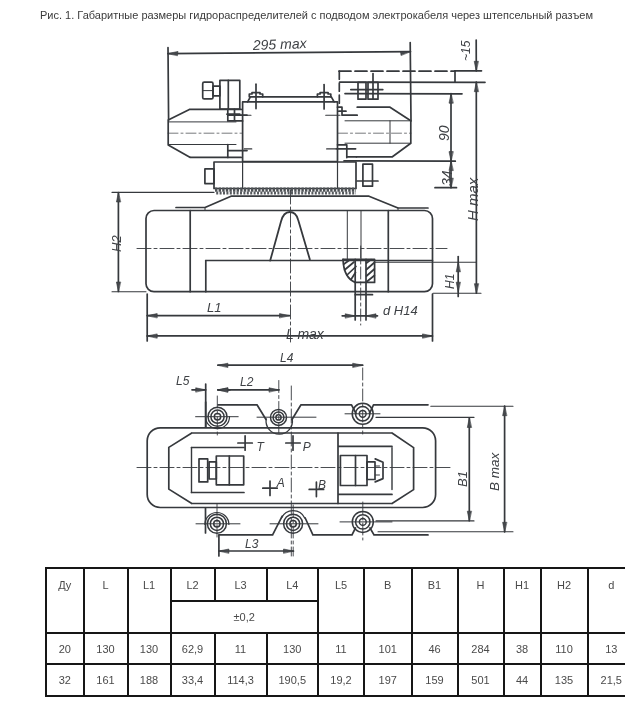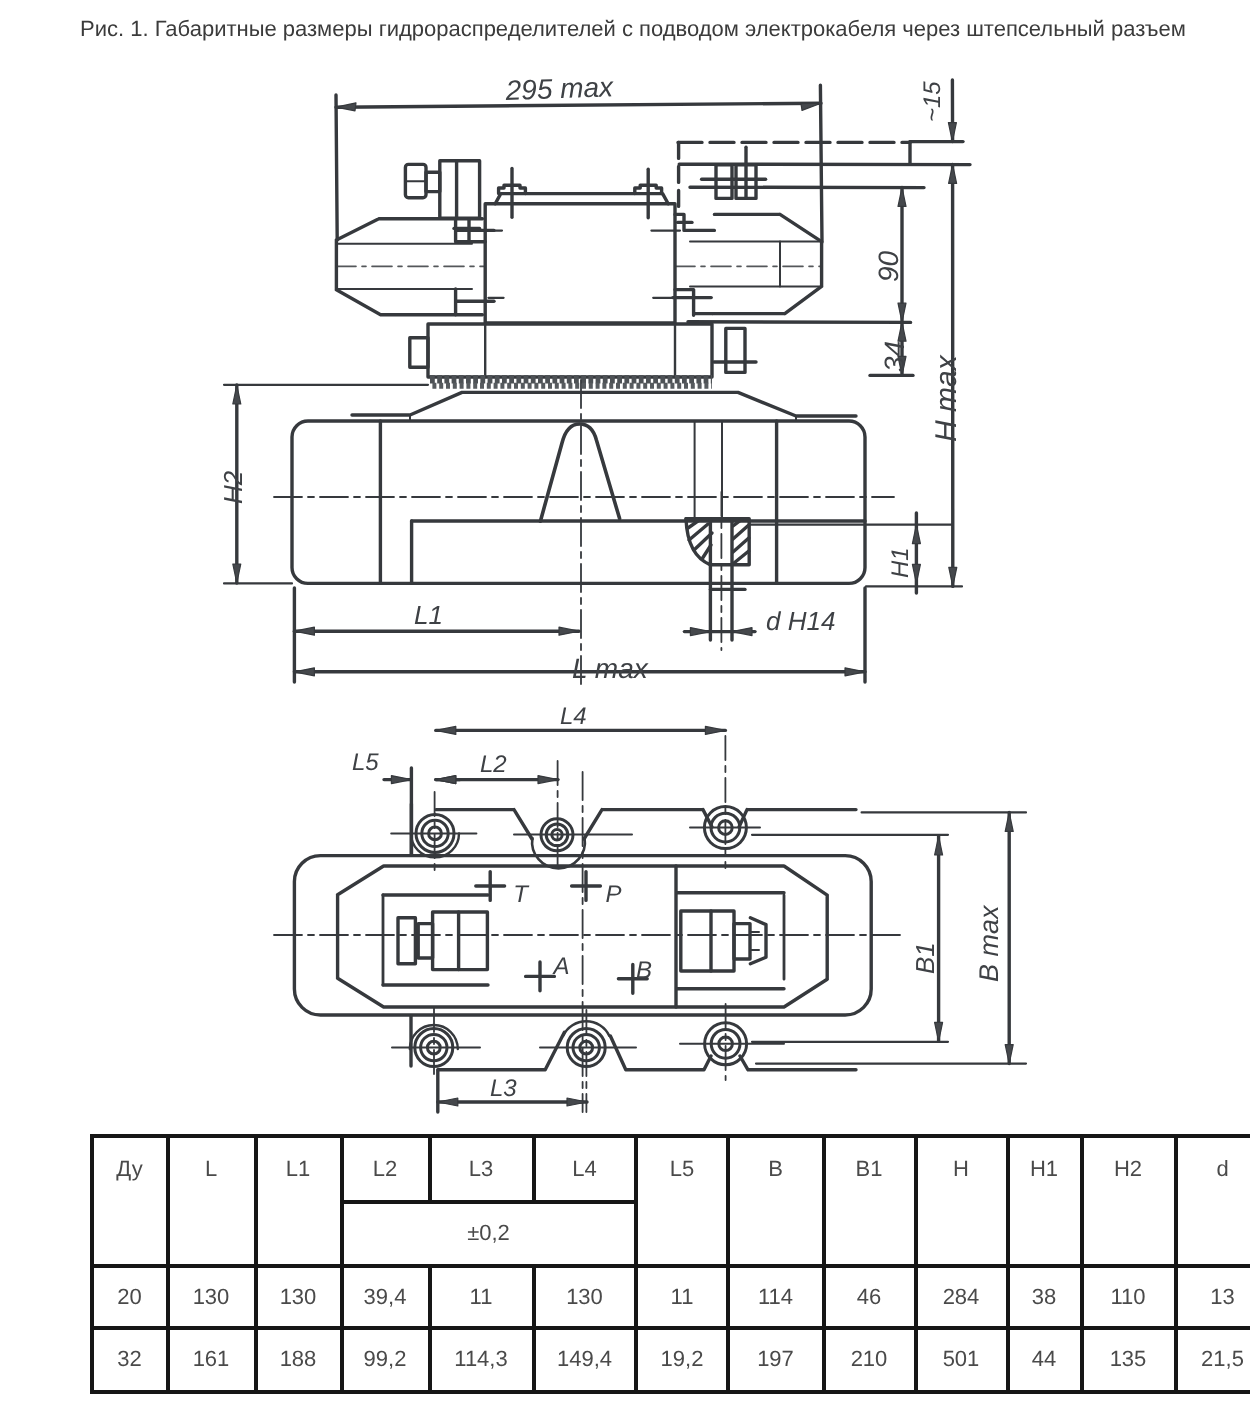--- a/index.html
+++ b/index.html
@@ -270,40 +270,40 @@
         <td class="t" rowspan="2">H2</td>
         <td class="t" rowspan="2">d</td>
 </tr>
 <tr class="h2">
         <td colspan="3">±0,2</td>
       </tr>
 <tr class="r1">
 <td>20</td>
         <td>130</td>
         <td>130</td>
-        <td>39,4</td>
+        <td>62,9</td>
         <td>11</td>
         <td>130</td>
         <td>11</td>
-        <td>114</td>
+        <td>101</td>
         <td>46</td>
         <td>284</td>
         <td>38</td>
         <td>110</td>
         <td>13</td>
 </tr>
 <tr class="r2">
 <td>32</td>
         <td>161</td>
         <td>188</td>
-        <td>99,2</td>
+        <td>33,4</td>
         <td>114,3</td>
-        <td>149,4</td>
+        <td>190,5</td>
         <td>19,2</td>
         <td>197</td>
-        <td>210</td>
+        <td>159</td>
         <td>501</td>
         <td>44</td>
         <td>135</td>
         <td>21,5</td>
 </tr>
 </tbody>
   </table>
 
 </body></html>

